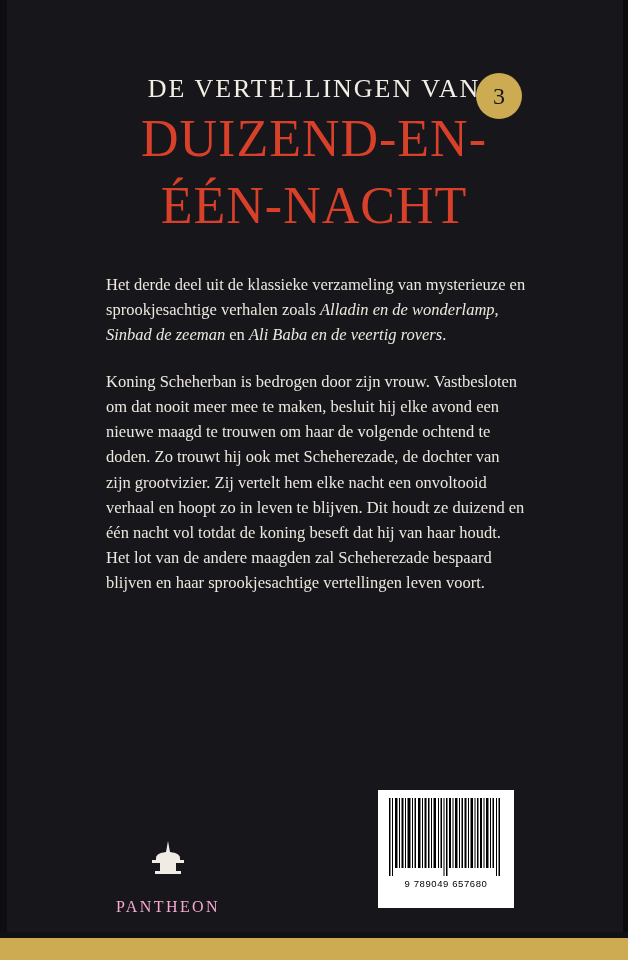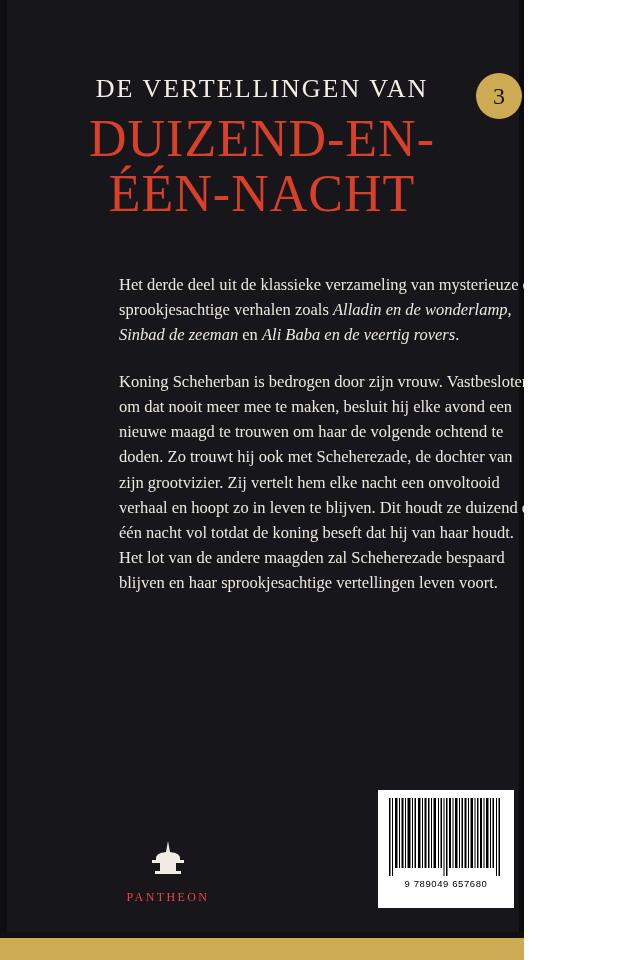--- a/index.html
+++ b/index.html
@@ -8,21 +8,21 @@
     background: #ffffff;
   }
   body {
     width: 628px;
     height: 960px;
     overflow: hidden;
     font-family: "Liberation Serif", serif;
   }
   .cover {
     position: relative;
-    width: 524px;
+    width: 628px;
     height: 960px;
     background: #17161a;
     box-sizing: border-box;
     overflow: hidden;
   }
   
   .spine-edge {
     position: absolute;
     left: 0; top: 0;
     width: 7px; height: 960px;
@@ -82,27 +82,27 @@
     margin-top: 10px;
     color: #d8402a;
     font-size: 52px;
     line-height: 0.98;
     letter-spacing: 1px;
     text-transform: uppercase;
     font-family: "Liberation Serif", serif;
   }
   .main-title .l2 {
     display: block;
-    margin-top: 4px;
+    margin-top: 16px;
   }
 
   
   .blurb {
     position: absolute;
-    left: 119px;
+    left: 106px;
     top: 272px;
     width: 420px;
     color: #ece8df;
     font-size: 16.5px;
     line-height: 1.52;
     text-align: left;
     font-family: "Liberation Serif", serif;
   }
   .blurb p { margin: 0 0 22px 0; }
   .blurb p:last-child { margin-bottom: 17px; }
@@ -135,26 +135,26 @@
 
   
   .publisher {
     position: absolute;
     left: 108px;
     top: 838px;
     text-align: center;
     width: 120px;
   }
   .publisher-name {
-    color: #ef4444;
-    font-size: 12px;
+    color: #f9a8d4;
+    font-size: 16px;
     letter-spacing: 2.4px;
     text-transform: uppercase;
     font-family: "Liberation Serif", serif;
-    margin-top: 12px;
+    margin-top: 20px;
   }
   .publisher-mark {
     display: block;
     margin: 0 auto;
   }
 </style>
 </head>
 <body>
 
 <div class="cover">

